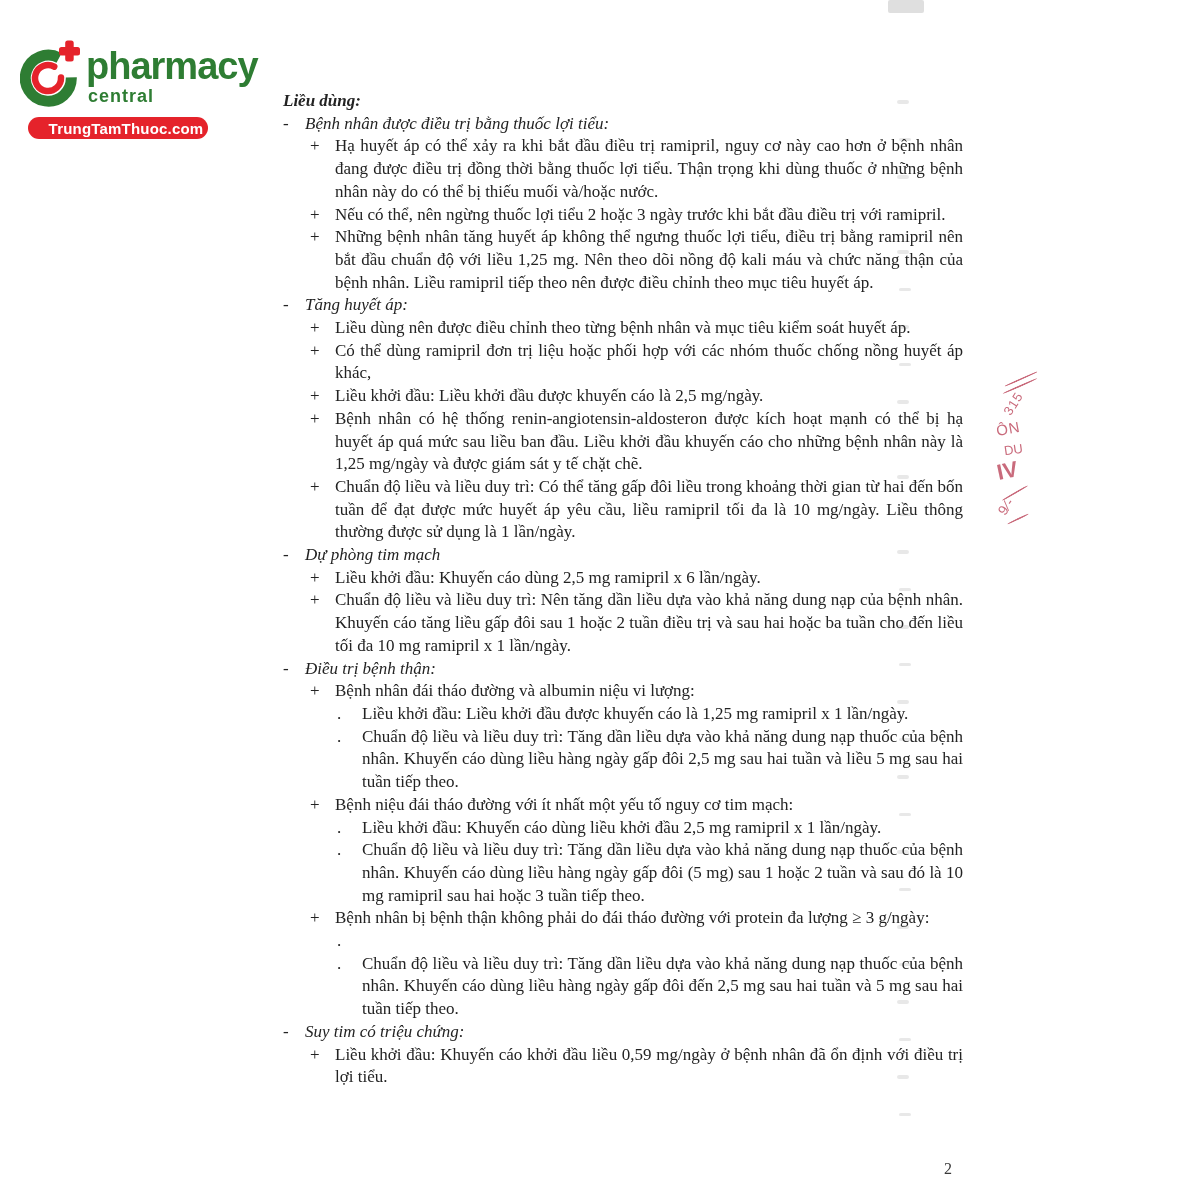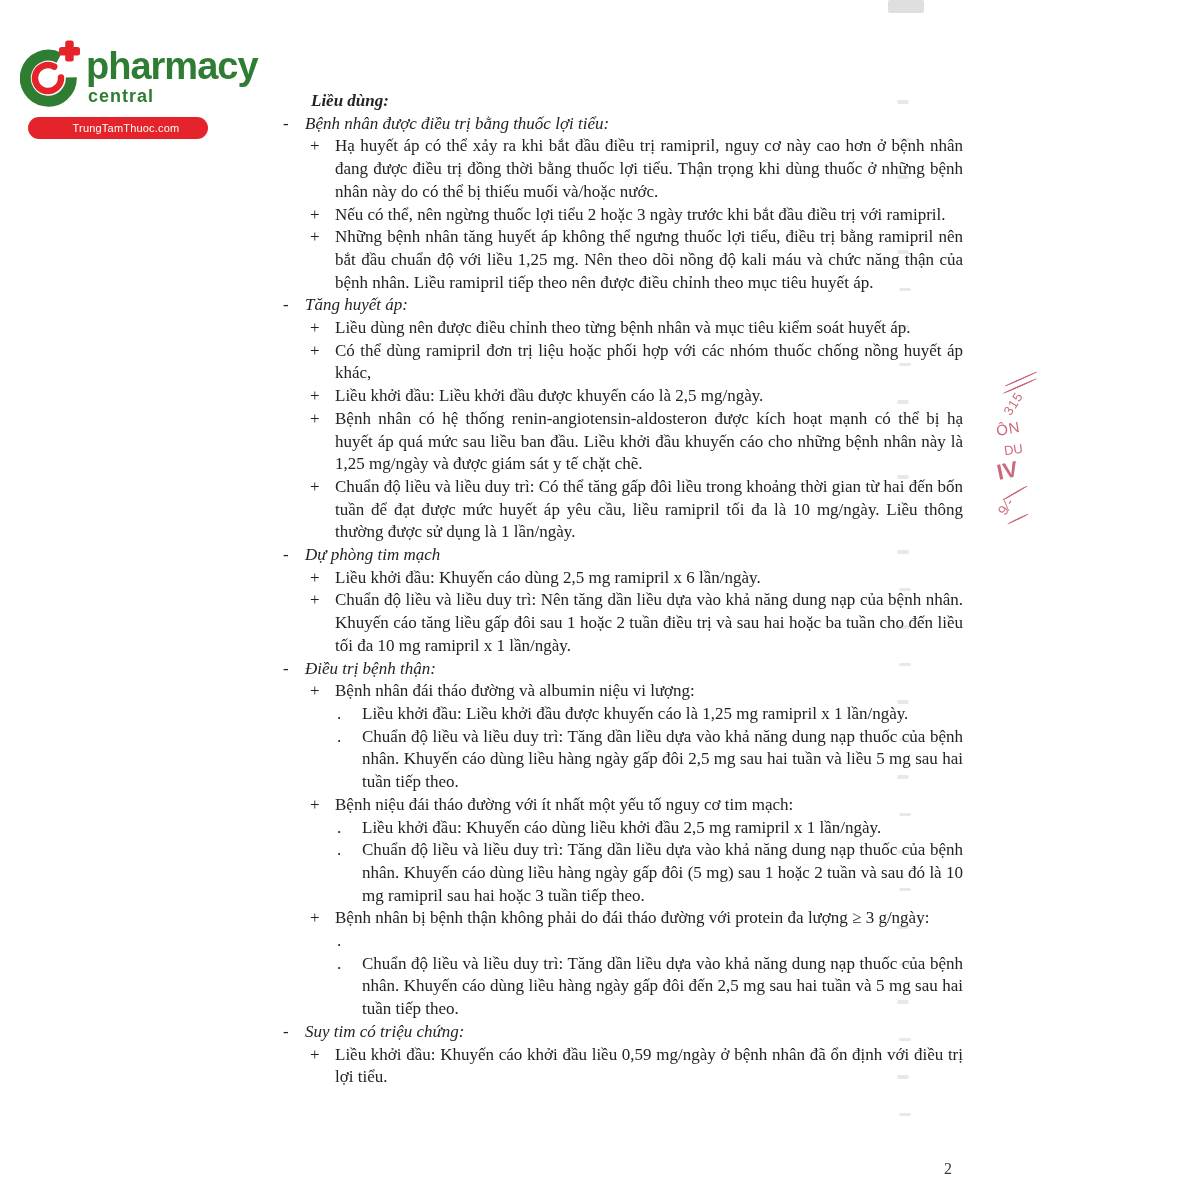--- a/index.html
+++ b/index.html
@@ -13,27 +13,27 @@
   .logo-icon{position:absolute;left:2px;top:4px;width:62px;height:72px;}
   .brand{position:absolute;left:68px;top:14px;
     font-family:"Liberation Sans","DejaVu Sans",sans-serif;
     font-weight:bold;font-size:38px;line-height:36px;letter-spacing:-1px;color:var(--green);}
   .subbrand{position:absolute;left:70px;top:52px;
     font-family:"Liberation Sans","DejaVu Sans",sans-serif;
     font-weight:bold;font-size:18px;letter-spacing:1px;color:var(--green);}
   .site-pill{position:absolute;left:10px;top:83px;width:180px;height:22px;
     background:var(--red);border-radius:12px;display:flex;align-items:center;justify-content:center;}
   .site-pill span{font-family:"Liberation Sans","DejaVu Sans",sans-serif;
-    font-weight:normal;font-size:11px;color:#ffffff;letter-spacing:.2px;margin-left:16px;}
+    font-weight:bold;font-size:15px;color:#ffffff;letter-spacing:.2px;margin-left:16px;}
   
   .doc{position:absolute;left:283px;top:90px;width:680px;
     font-size:17px;line-height:22.7px;}
   .block{display:flex;align-items:flex-start;}
   .block .text{flex:1;text-align:justify;}
-  .heading{font-weight:bold;font-style:italic;margin-left:28px;}
+  .heading{font-weight:bold;font-style:italic;}
   .subheading{font-style:italic;}
   .dash .marker{flex:0 0 22px;}
   .dash .text{font-style:italic;}
   .plus{padding-left:27px;}
   .plus .marker{flex:0 0 25px;}
   .dot{padding-left:54px;}
   .dot .marker{flex:0 0 25px;}
   .marker{text-align:left;}
   
   .stamp{position:absolute;left:994px;top:372px;width:46px;height:160px;

